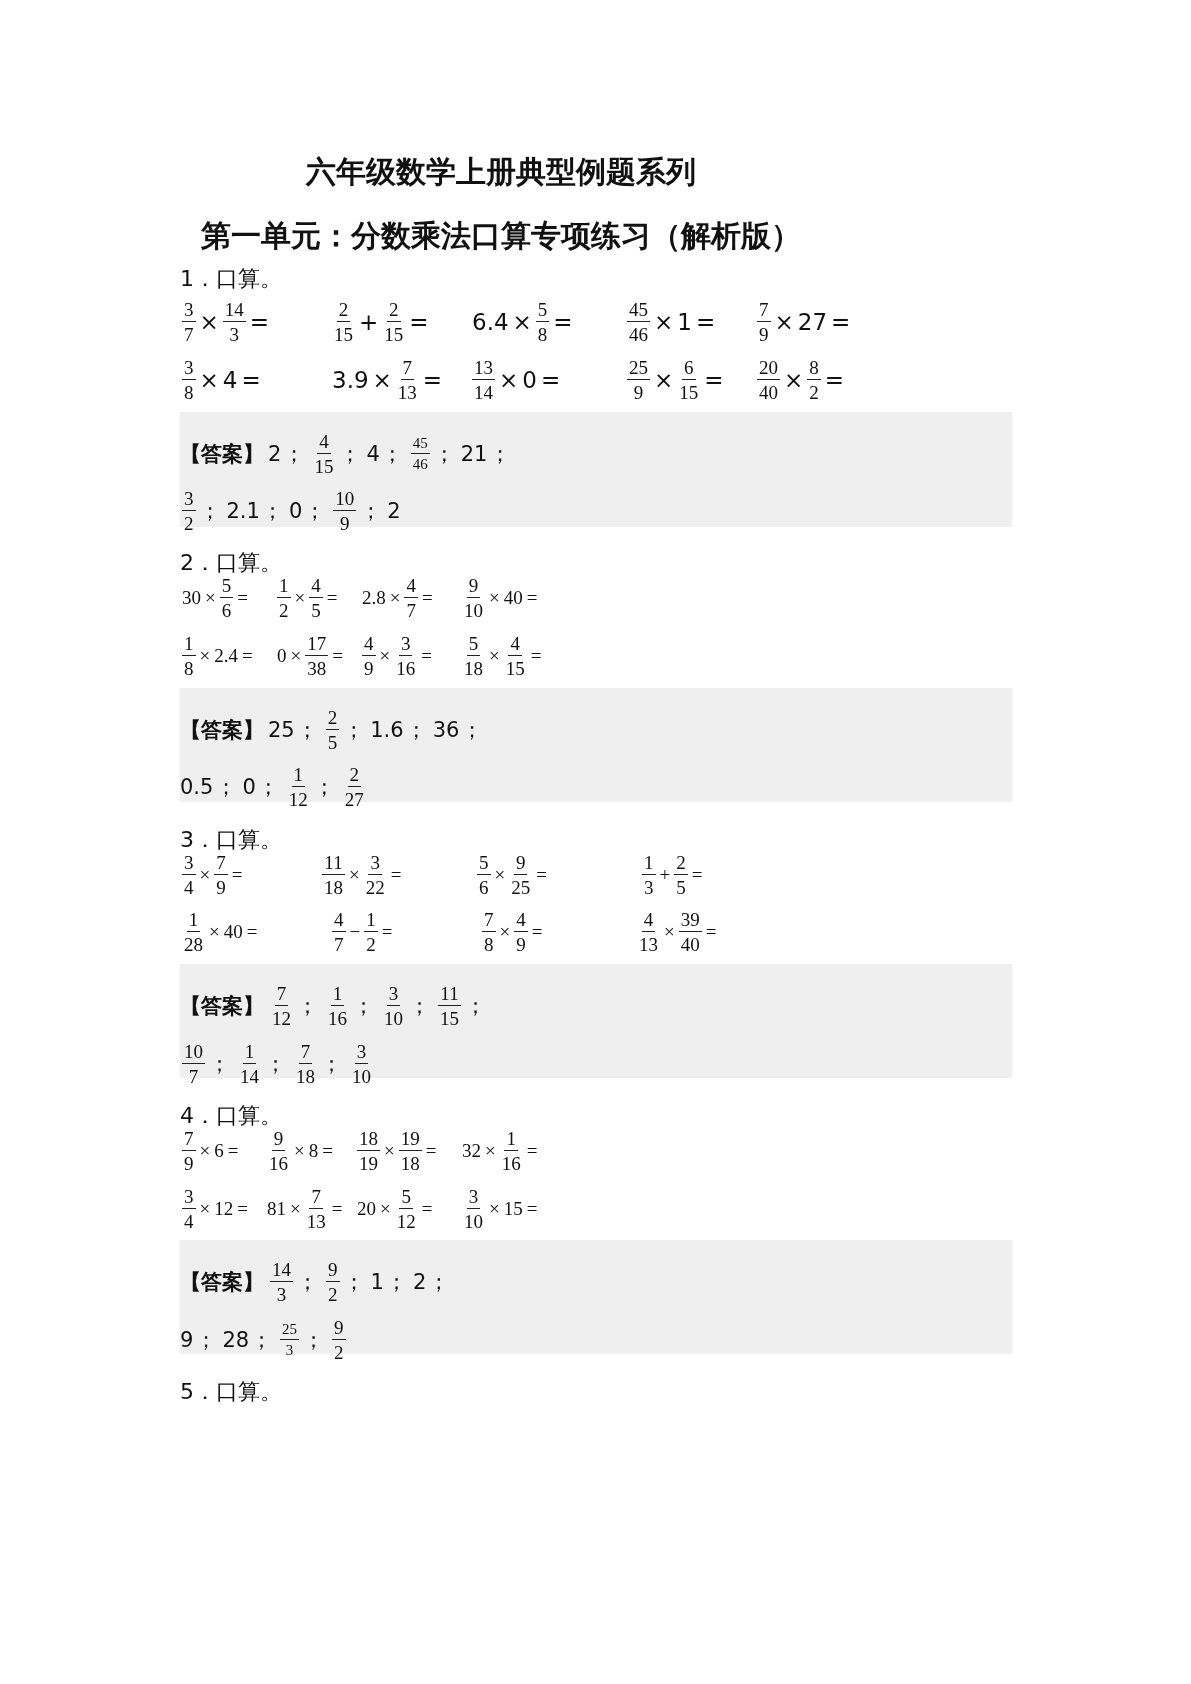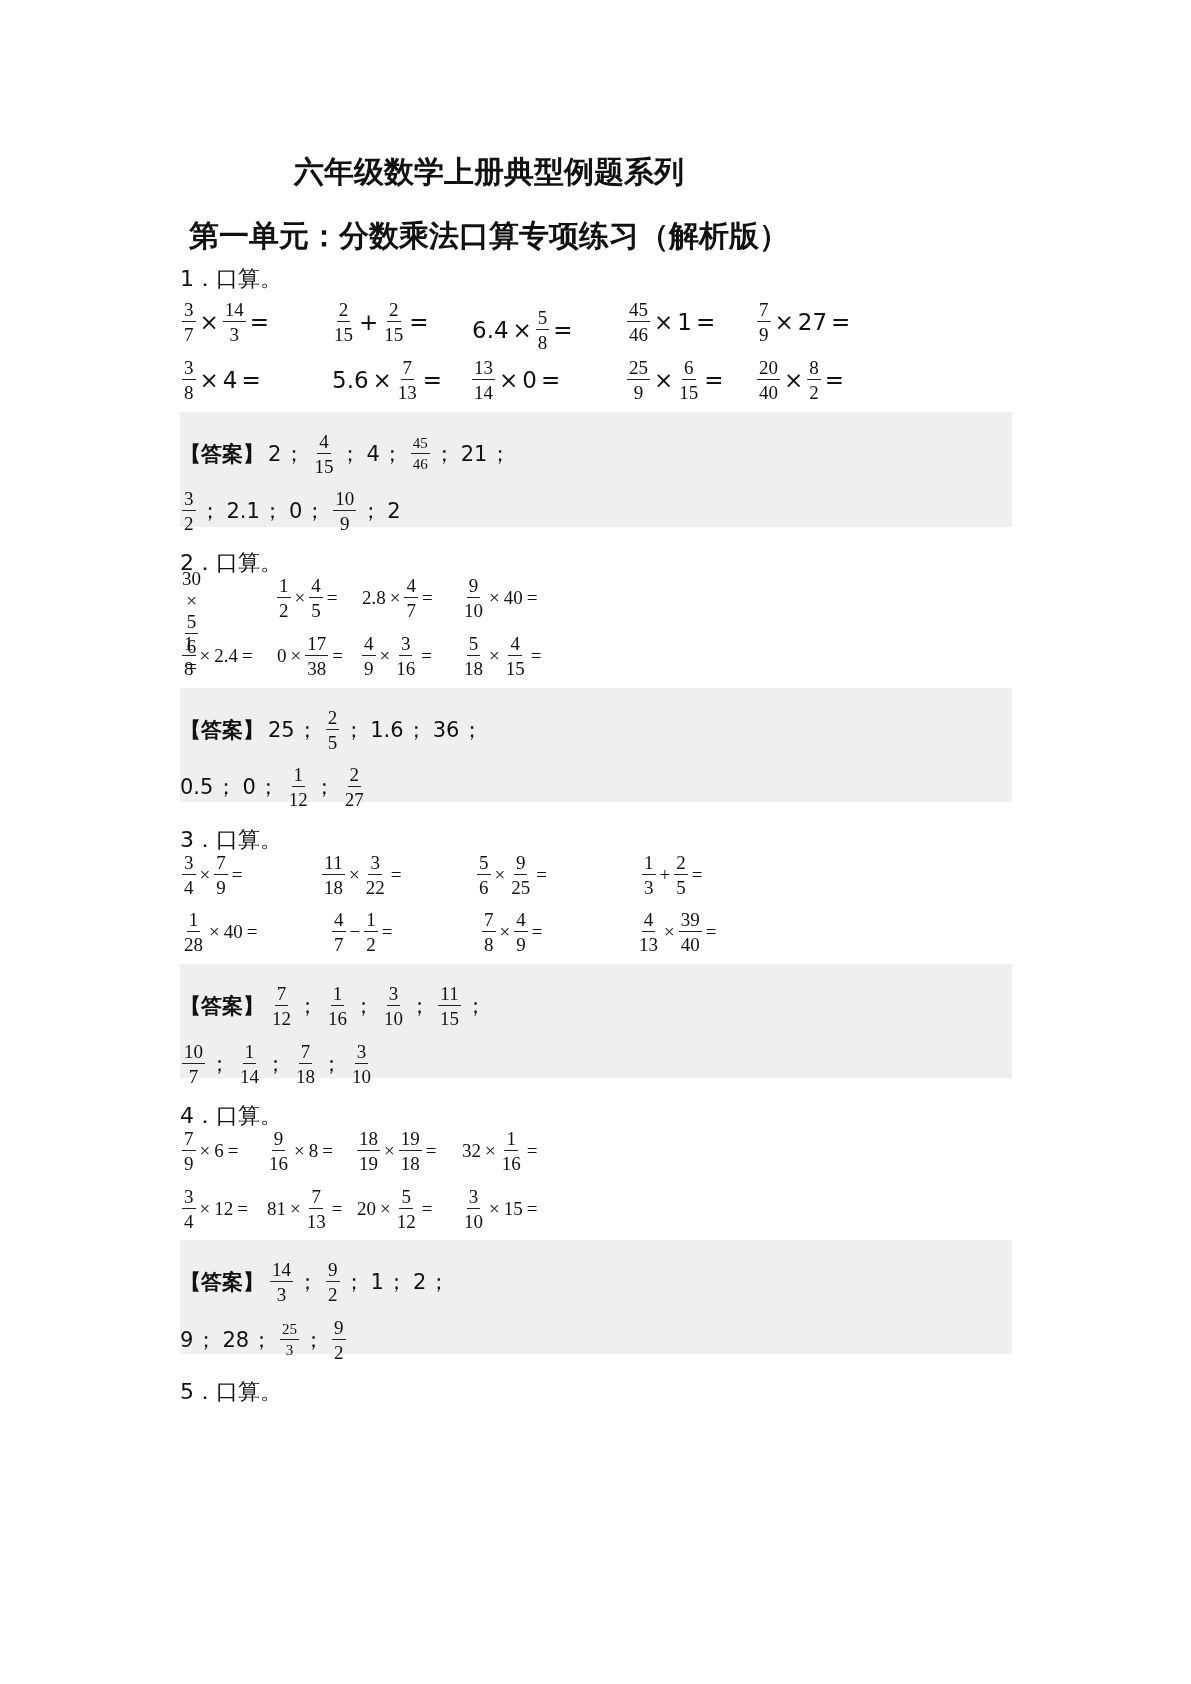--- a/index.html
+++ b/index.html
@@ -1,18 +1,18 @@
 <!DOCTYPE html>
 <html><head>
 <meta charset="utf-8">
 <style>
   html, body { margin: 0; padding: 0; background: #ffffff; }
   body { width: 1191px; height: 1684px; position: relative; overflow: hidden;
          font-family: "DejaVu Sans", sans-serif; color: #111; }
-  .title { position: absolute; left: 0; width: 978px; text-align: center; font-weight: bold; font-family: Liberation Mono, monospace; }
+  .title { position: absolute; left: 12px; width: 978px; text-align: center; font-weight: bold; font-family: Liberation Mono, monospace; }
   .t1 { top: 152px; font-size: 30px; }
   .t2 { top: 216px; font-size: 30px; }
   .qhead { position: absolute; left: 180px; font-size: 22px; }
   .row { position: absolute; left: 180px; height: 60px; }
   .expr { position: absolute; top: 0; display: inline-flex; align-items: center; height: 60px; white-space: nowrap; }
   .expr.sans { font-family: "DejaVu Sans", sans-serif; font-size: 23px; }
   .expr.serif { font-family: "Liberation Serif", serif; font-size: 19px; }
   .frac { display: inline-flex; flex-direction: column; align-items: center; margin: 0 2px; line-height: 1; font-family: "Liberation Serif", serif; }
   .frac .num { padding: 0 2px; border-bottom: 1px solid #222; font-size: 19px; padding-bottom: 2px; }
   .frac .den { padding: 0 2px; font-size: 19px; padding-top: 3px; }
@@ -50,21 +50,21 @@
           <span class="num">2</span>
           <span class="den">15</span>
         </span>
         <span class="op">+</span>
         <span class="frac">
           <span class="num">2</span>
           <span class="den">15</span>
         </span>
         <span class="op">=</span>
       </div>
-      <div class="expr sans" style="left: 290px; margin-top: 8px;">
+      <div class="expr sans" style="left: 290px;">
         <span class="op">6.4</span>
         <span class="op">×</span>
         <span class="frac">
           <span class="num">5</span>
           <span class="den">8</span>
         </span>
         <span class="op">=</span>
       </div>
       <div class="expr sans" style="left: 445px;">
         <span class="frac">
@@ -89,21 +89,21 @@
       <div class="expr sans" style="left: 0px;">
         <span class="frac">
           <span class="num">3</span>
           <span class="den">8</span>
         </span>
         <span class="op">×</span>
         <span class="op">4</span>
         <span class="op">=</span>
       </div>
       <div class="expr sans" style="left: 150px;">
-        <span class="op">5.6</span>
+        <span class="op">3.9</span>
         <span class="op">×</span>
         <span class="frac">
           <span class="num">7</span>
           <span class="den">13</span>
         </span>
         <span class="op">=</span>
       </div>
       <div class="expr sans" style="left: 290px;">
         <span class="frac">
           <span class="num">13</span>
@@ -171,21 +171,21 @@
         <span class="frac">
           <span class="num">10</span>
           <span class="den">9</span>
         </span>
         <span class="sep">；</span>
         <span>2</span>
       </div>
     </div>
     <div class="qhead" style="top: 548px;">2．口算。</div>
     <div class="row" style="top: 568px;">
-      <div class="expr serif" style="left: 0px; flex-direction: column;">
+      <div class="expr serif" style="left: 0px;">
         <span class="op">30</span>
         <span class="op">×</span>
         <span class="frac">
           <span class="num">5</span>
           <span class="den">6</span>
         </span>
         <span class="op">=</span>
       </div>
       <div class="expr serif" style="left: 95px;">
         <span class="frac">

